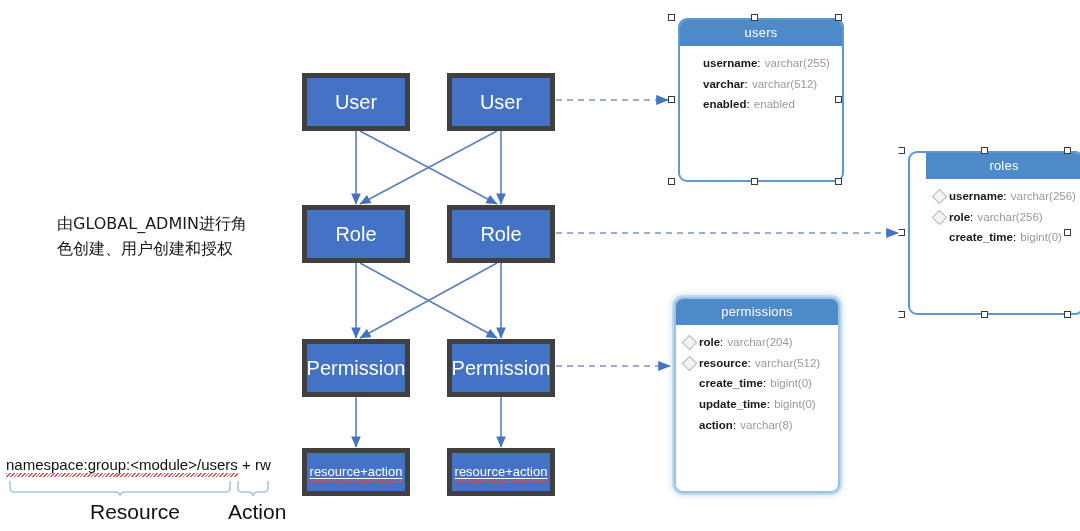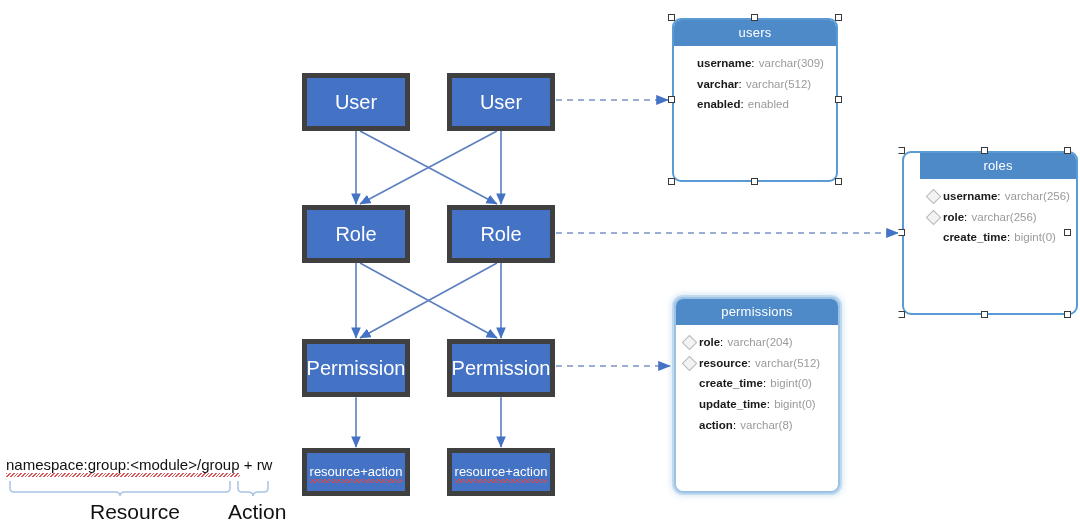--- a/index.html
+++ b/index.html
@@ -39,20 +39,21 @@
     color: #ffffff;
     font-size: 20px;
     line-height: 1.1;
     box-sizing: border-box;
     text-align: center;
   }
   .flowbox.small {
     font-size: 13px;
   }
   .flowbox.small .lbl {
+    text-decoration: underline;
     text-decoration-color: #ffffff;
     text-underline-offset: 2px;
     position: relative;
   }
   .squiggle::after {
     content: "";
     position: absolute;
     left: 0; right: 0;
     bottom: -4px;
     height: 4px;
@@ -95,20 +96,21 @@
   
   .dbtable {
     position: absolute;
     background: #ffffff;
     border-radius: 9px;
     box-sizing: border-box;
     overflow: hidden;
   }
   .dbtable.sel {
     border: 2px solid #5A9BD5;
+    margin-left: 6px;
   }
   .dbtable.glow {
     border: 2px solid #9CC3E5;
     box-shadow: 0 0 0 2px rgba(156,195,229,.45), 0 0 7px 2px rgba(120,175,225,.40);
   }
   .dbtable .thead {
     background: #4E8AC8;
     color: #ffffff;
     text-align: center;
     font-size: 13px;
@@ -204,20 +206,22 @@
       <line x1="556" y1="233" x2="898" y2="233" marker-end="url(#arrDash)"></line>
       <line x1="556" y1="366" x2="670" y2="366" marker-end="url(#arrDash)"></line>
     </g>
 
     <g stroke="#A8C4E4" stroke-width="1.5" fill="none">
       <path d="M10,481 L10,488 Q10,492 14,492 L115,492 Q120,492 120,496 Q120,492 125,492 L226,492 Q230,492 230,488 L230,481"></path>
       <path d="M238,481 L238,488 Q238,492 242,492 L248,492 Q253,492 253,496 Q253,492 258,492 L264,492 Q268,492 268,488 L268,481"></path>
     </g>
   </svg>
 
+  <div class="note" style="left:57px; top:212px; width:230px;">由GLOBAL_ADMIN进行角
+色创建、用户创建和授权</div>
 
   <div class="flowbox" style="left:302px; top:73px; width:108px; height:58px;">
     <span class="lbl">User</span>
   </div>
   <div class="flowbox" style="left:302px; top:205px; width:108px; height:58px;">
     <span class="lbl">Role</span>
   </div>
   <div class="flowbox" style="left:302px; top:339px; width:108px; height:58px;">
     <span class="lbl">Permission</span>
   </div>
@@ -232,33 +236,33 @@
     <span class="lbl">Role</span>
   </div>
   <div class="flowbox" style="left:447px; top:339px; width:108px; height:58px;">
     <span class="lbl">Permission</span>
   </div>
   <div class="flowbox small" style="left:447px; top:448px; width:108px; height:48px;">
     <span class="lbl squiggle">resource+action</span>
   </div>
 
   <div class="anno-formula" style="left:6px; top:456px;">
-    <span class="sq squiggle">namespace:group:&lt;module&gt;</span><span class="sq squiggle">/group</span><span> + </span><span>rw</span>
+    <span class="sq squiggle">namespace:group:&lt;module&gt;</span><span class="sq squiggle">/users</span><span> + </span><span>rw</span>
   </div>
   <div class="anno-label" style="left:90px; top:500px;">Resource</div>
   <div class="anno-label" style="left:228px; top:500px;">Action</div>
 
   <div class="dbtable sel" style="left:672px; top:18px; width:166px; height:164px;">
     <div class="thead">users</div>
     <div class="tbody">
       <div class="dbrow">
         <span class="keyspace"></span>
         <span class="fname">username</span>
           <span>:&nbsp;</span>
-          <span class="ftype">varchar(309)</span>
+          <span class="ftype">varchar(255)</span>
       </div>
       <div class="dbrow">
         <span class="keyspace"></span>
         <span class="fname">varchar</span>
           <span>:&nbsp;</span>
           <span class="ftype">varchar(512)</span>
       </div>
       <div class="dbrow">
         <span class="keyspace"></span>
         <span class="fname">enabled</span>

